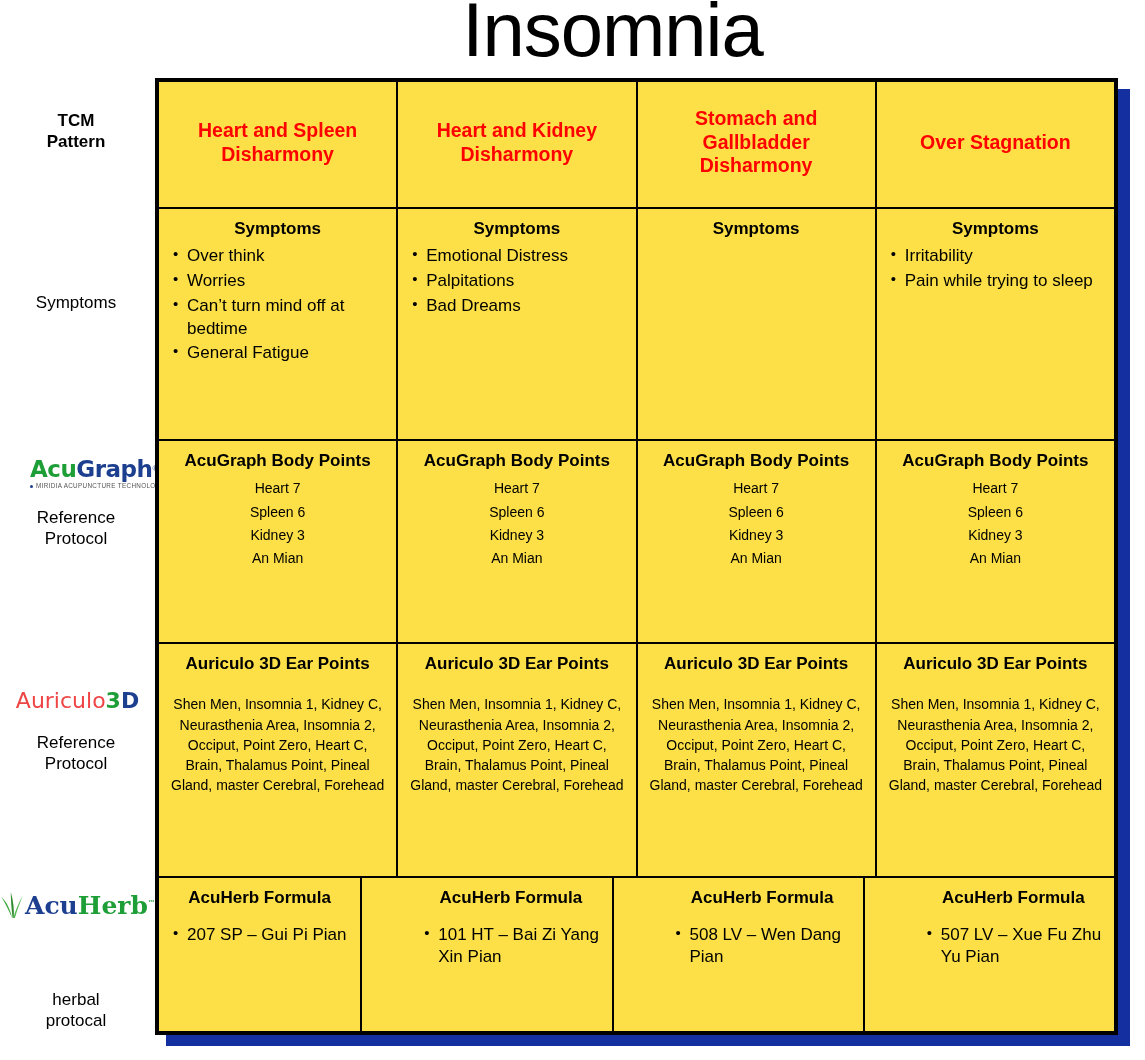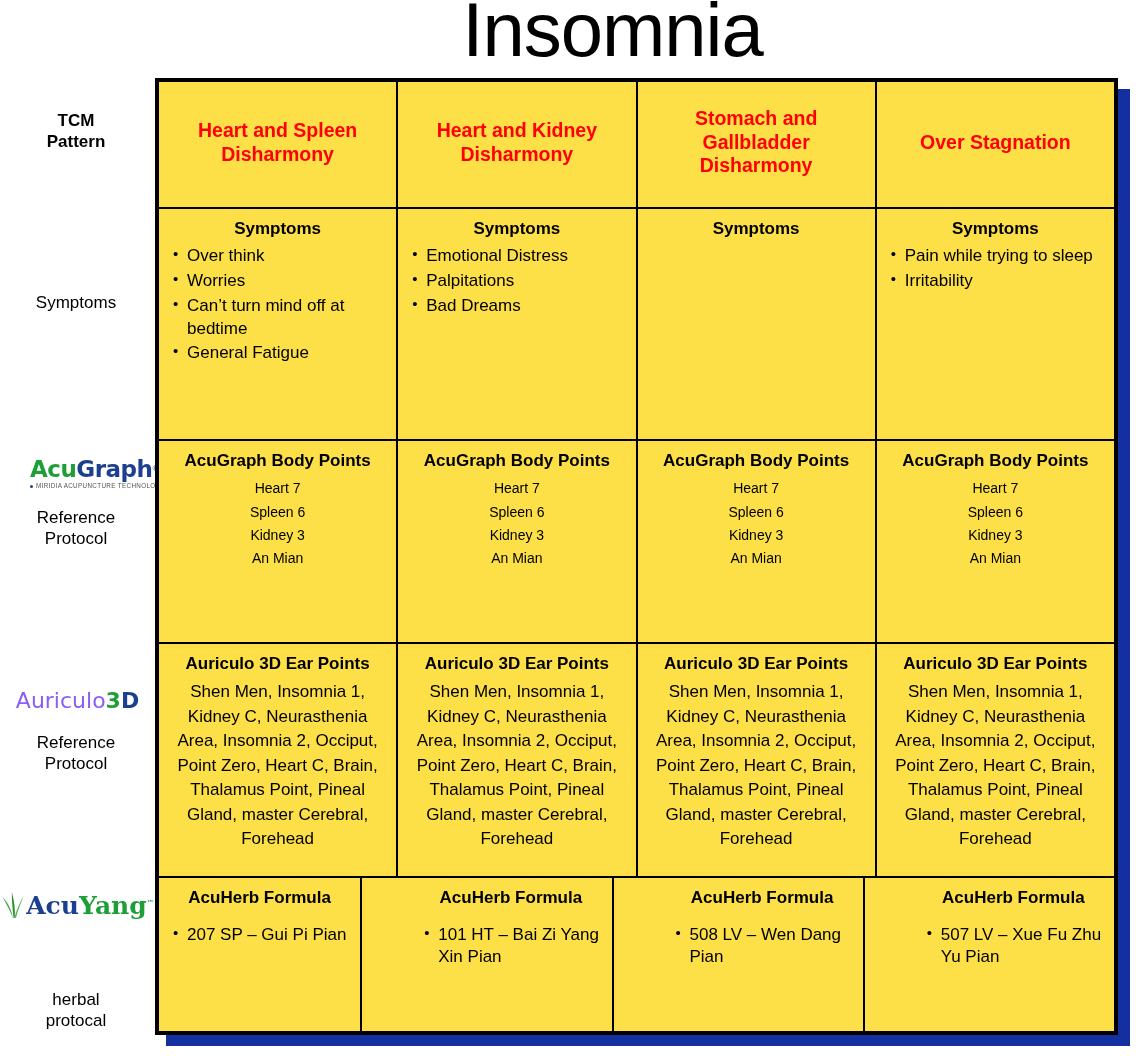--- a/index.html
+++ b/index.html
@@ -87,21 +87,21 @@
     position: relative;
     margin-bottom: 2px;
   }
   .bullets li::before {
     content: "\2022";
     position: absolute;
     left: 4px; top: -1px;
     font-size: 15px;
   }
   .centered-list { text-align: center; font-size: 14px; line-height: 1.66; }
-  .ear-body { text-align: center; font-size: 17px; line-height: 1.44; margin-top: 6px; }
+  .ear-body { text-align: center; font-size: 14px; line-height: 1.44; margin-top: 20px; }
   .herb-list { margin-top: 16px; }
   .herb-list li { font-size: 17px; line-height: 1.3; }
 
   
   .labels { position: absolute; left: 0; top: 78px; width: 155px; height: 957px; }
   .lbl {
     position: absolute;
     left: 0; width: 152px;
     text-align: center;
     font-size: 17px;
@@ -128,21 +128,21 @@
   .ag-graph { color: #1d3f8f; }
   .ag-tm { font-size: 8px; color: #1d3f8f; vertical-align: super; }
   .ag-tag {
     font-size: 6.3px; color: #555; letter-spacing: 0.35px;
     display: flex; align-items: center; gap: 3px; margin-top: 2px; white-space: nowrap;
   }
   .ag-line { flex: 1; height: 1px; background: #1d3f8f; }
   .ag-dot { width: 3px; height: 3px; border-radius: 50%; background: #1d3f8f; }
 
   .a3d-text { text-align: center; font-size: 22px; line-height: 1; font-family: "DejaVu Sans", sans-serif; }
-  .a3d-name { color: #8b5cf6; font-weight: 400; }
+  .a3d-name { color: #ef4444; font-weight: 400; }
   .a3d-3 { color: #1e9e37; font-weight: bold; }
   .a3d-d { color: #1d3f8f; font-weight: bold; }
 
   .ah-wrap { display: flex; align-items: center; justify-content: center; gap: 1px; }
   .ah-text { font-size: 25px; font-weight: bold; line-height: 1; font-family: "DejaVu Serif", serif; }
   .ah-acu { color: #1d3f8f; }
   .ah-herb { color: #1e9e37; }
   .ah-tm { font-size: 7px; color: #1e9e37; vertical-align: super; }
 </style>
 </head>
@@ -202,21 +202,21 @@
     </div>
 
     <div class="logo logo-acuherb">
       <div class="ah-wrap">
         <svg width="24" height="26" viewBox="0 0 40 44">
           <path d="M20 44 C14 30 8 18 2 8 C10 16 17 28 20 44 Z" fill="#3aa83a"></path>
           <path d="M21 44 C19 28 18 14 18 0 C22 14 24 30 23 44 Z" fill="#2e8b2e"></path>
           <path d="M22 44 C26 30 32 18 38 6 C34 18 28 32 25 44 Z" fill="#57bb57"></path>
         </svg>
         <div class="ah-text">
-          <span class="ah-acu">Acu</span><span class="ah-herb">Yang</span><span class="ah-tm">™</span>
+          <span class="ah-acu">Acu</span><span class="ah-herb">Herb</span><span class="ah-tm">™</span>
         </div>
       </div>
     </div>
 
     <div class="lbl lbl-ah">
       <div>herbal</div>
       <div>protocal</div>
     </div>
   </div>
 
@@ -254,22 +254,22 @@
             <li>Palpitations</li>
             <li>Bad Dreams</li>
           </ul>
       </div>
       <div class="cell">
         <div class="cell-head">Symptoms</div>
       </div>
       <div class="cell">
         <div class="cell-head">Symptoms</div>
         <ul class="bullets">
+            <li>Irritability</li>
             <li>Pain while trying to sleep</li>
-            <li>Irritability</li>
           </ul>
       </div>
     </div>
 
     <div class="row r-body">
       <div class="cell">
         <div class="cell-head">AcuGraph Body Points</div>
         <div class="centered-list">
             <div>Heart 7</div>
             <div>Spleen 6</div>

